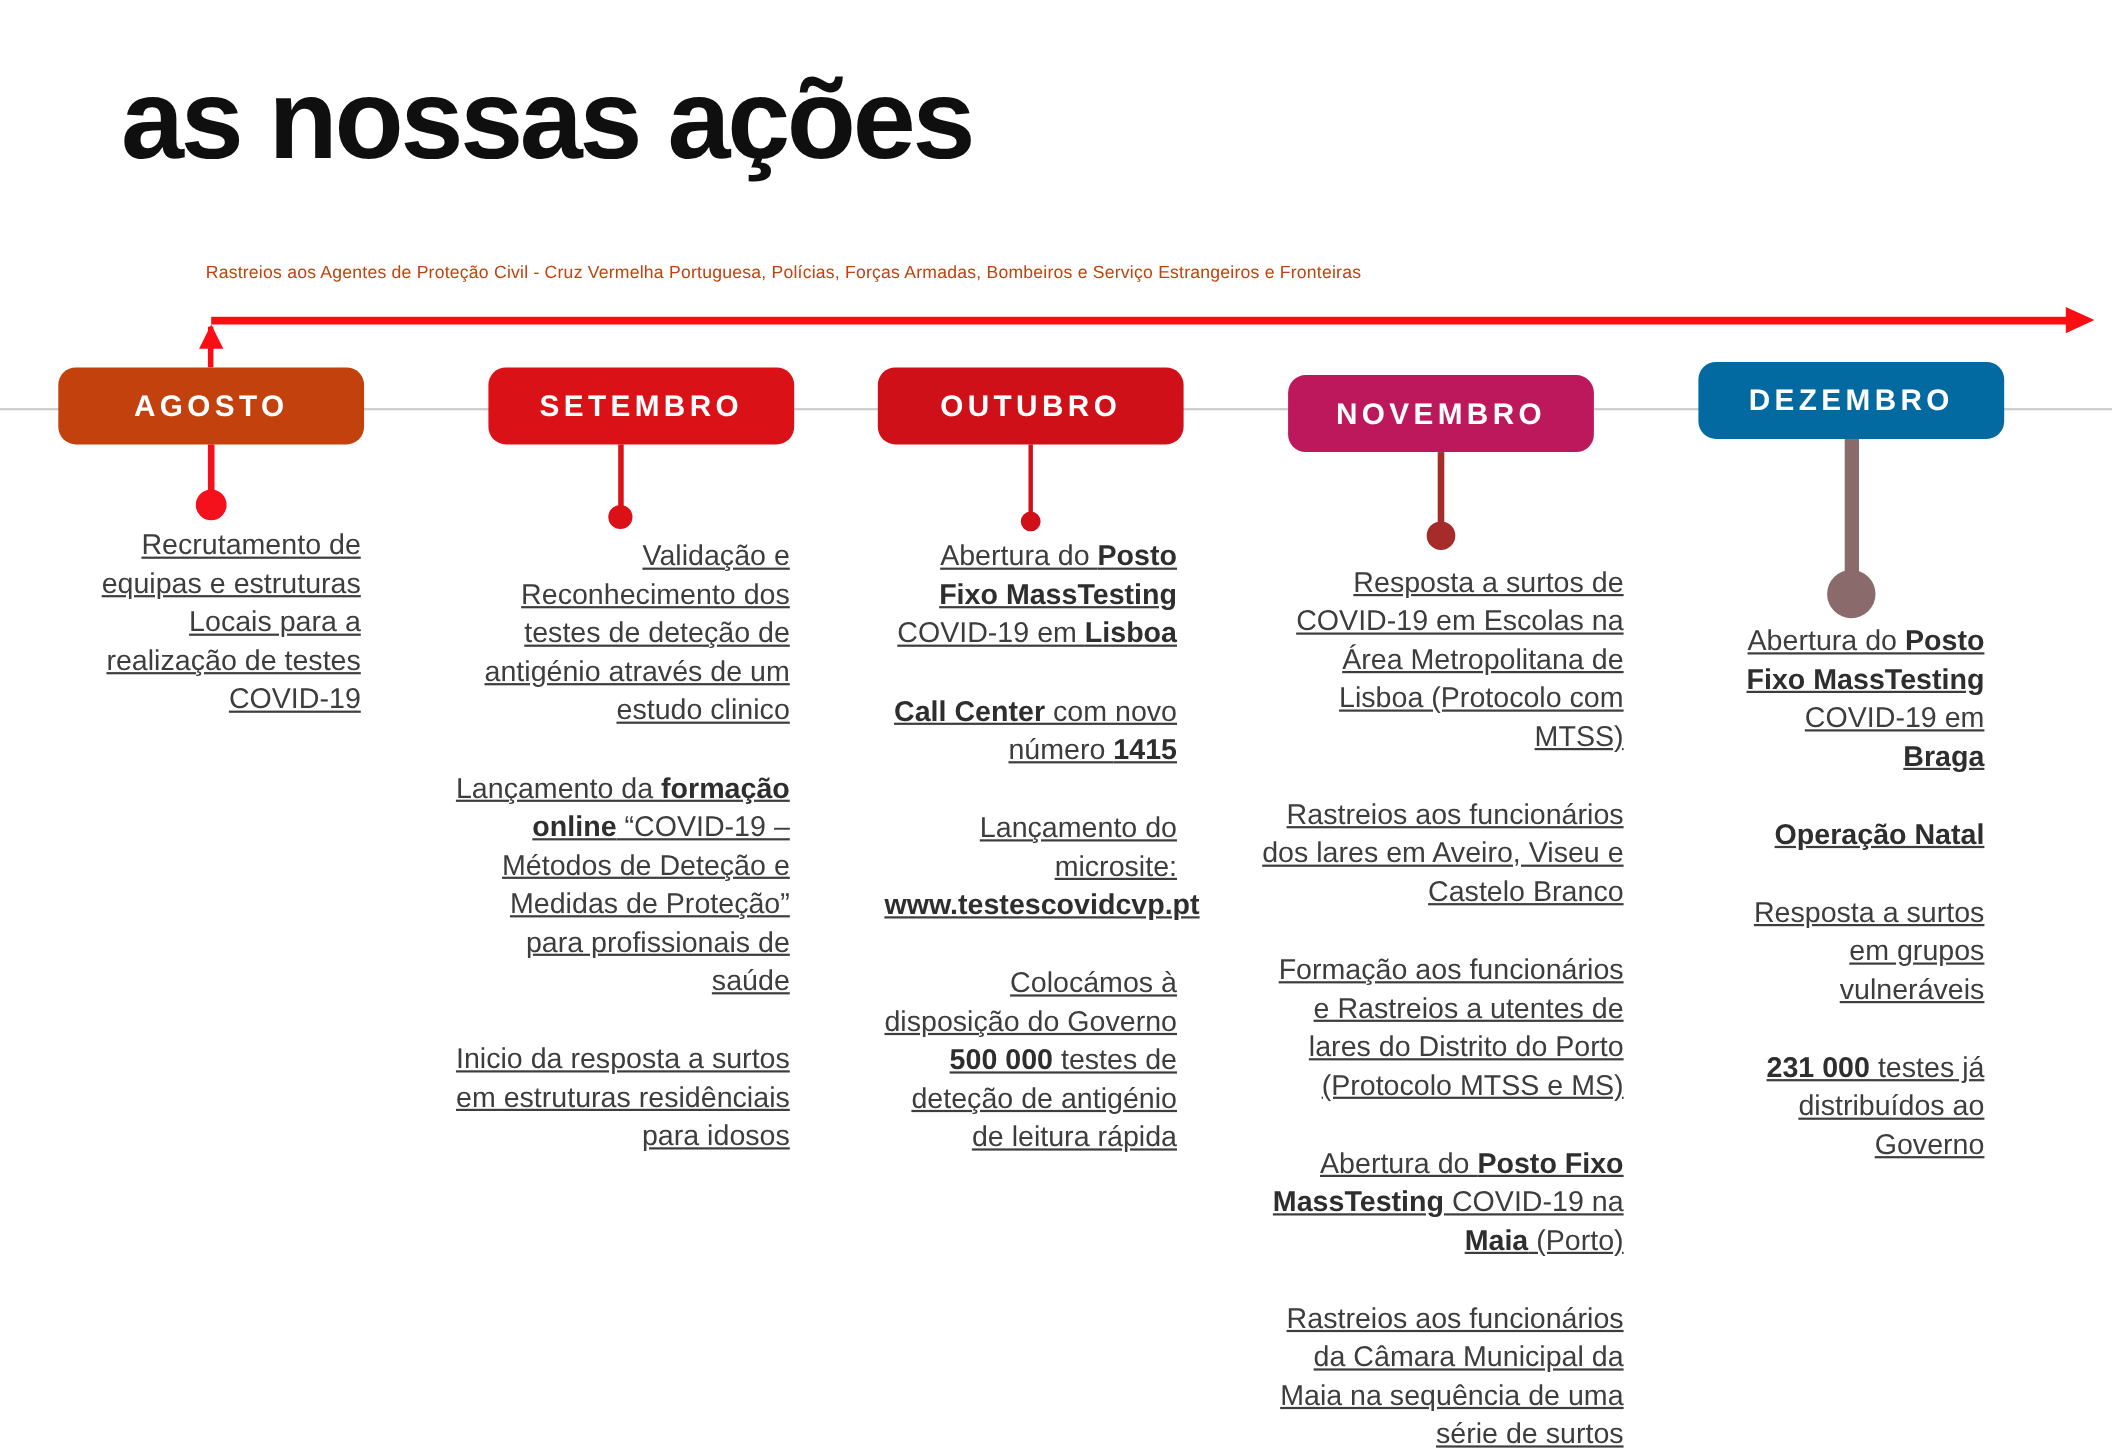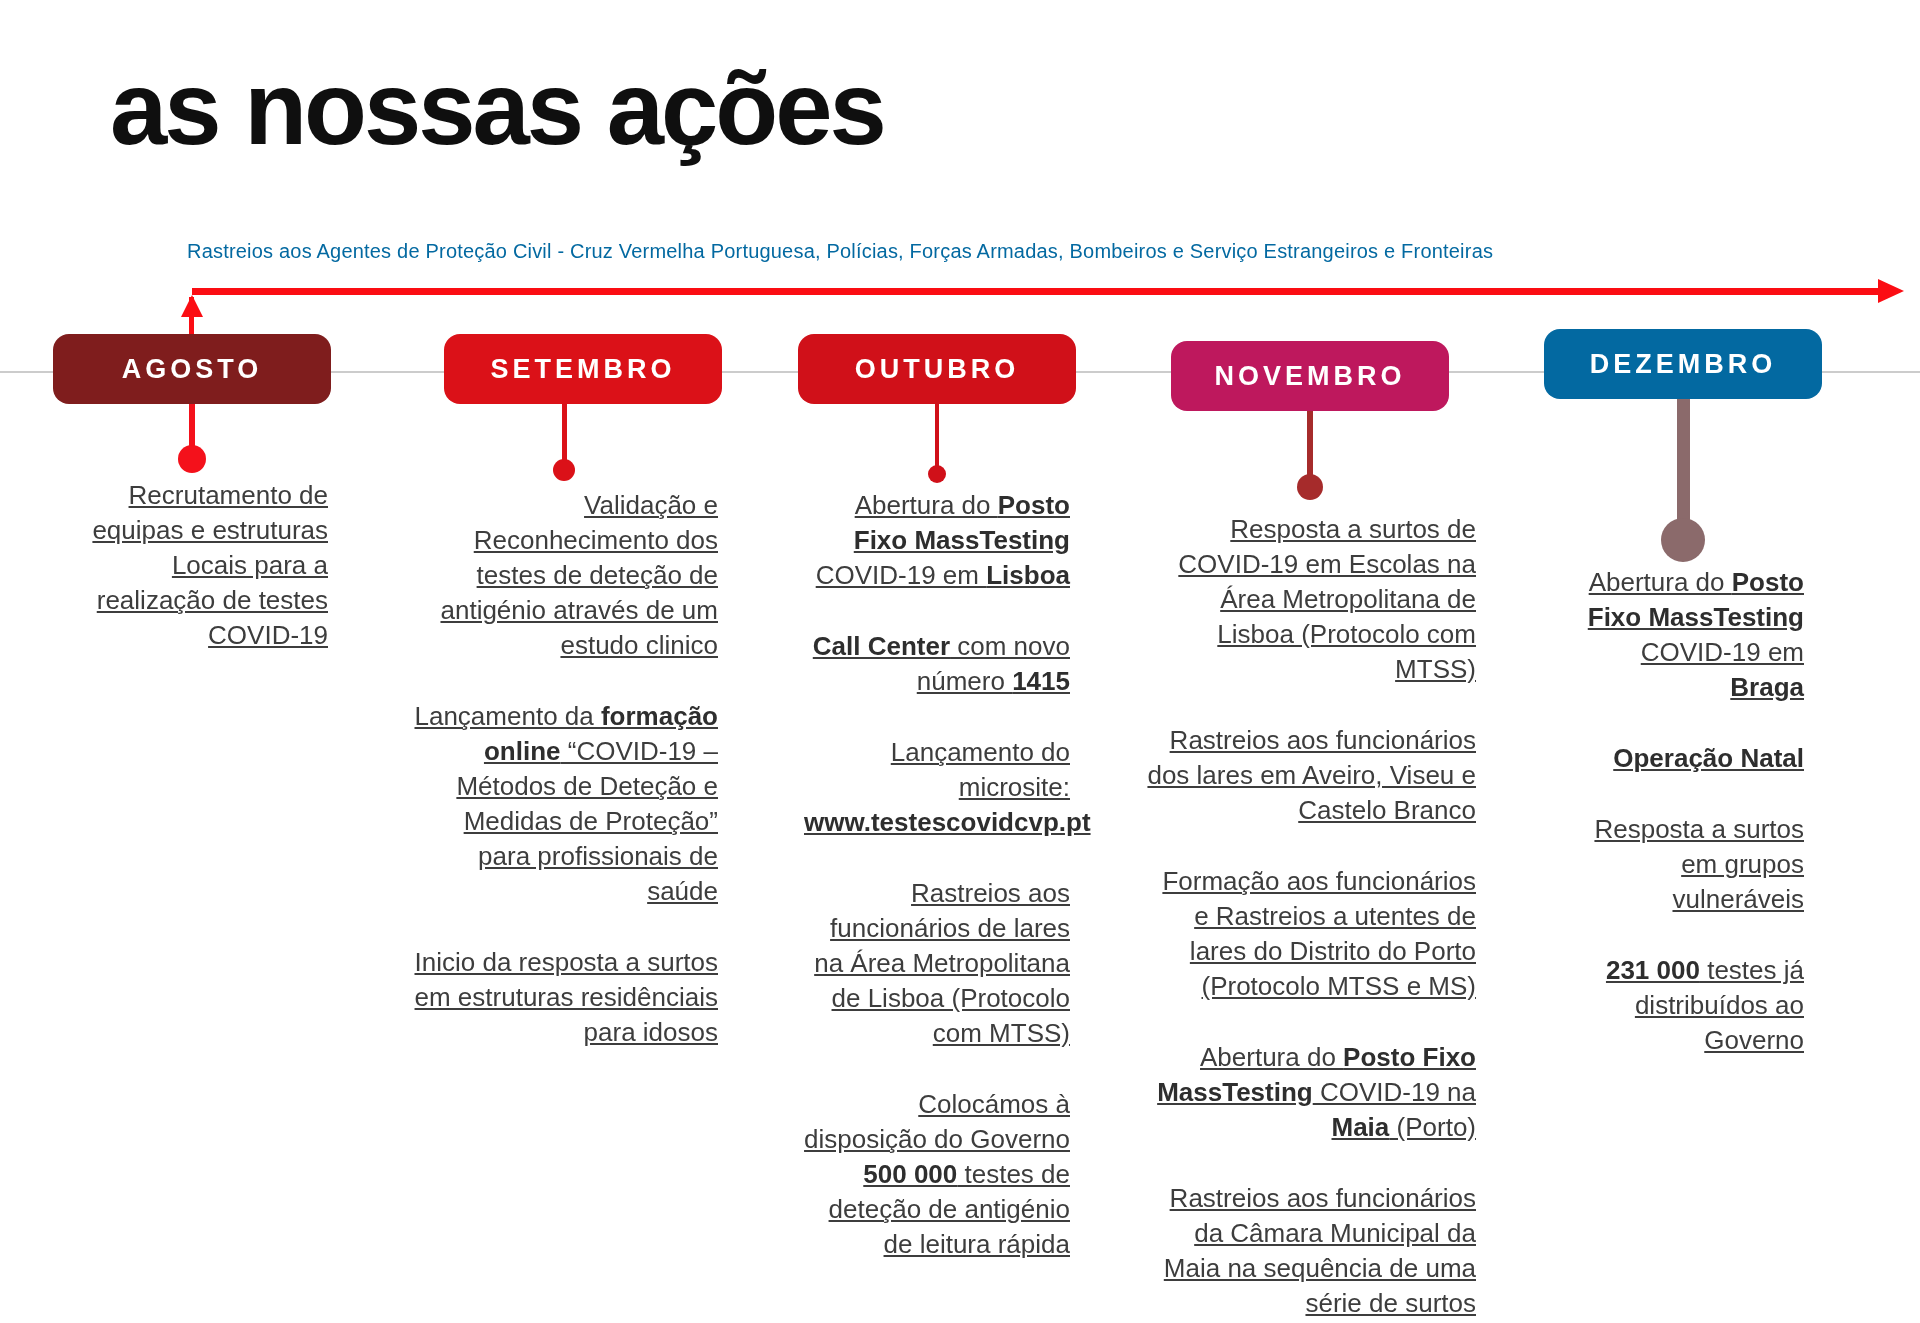--- a/index.html
+++ b/index.html
@@ -7,21 +7,21 @@
     position:relative;width:1920px;height:1323px;background:#ffffff;
     font-family:"Liberation Sans",sans-serif;overflow:hidden;
   }
   .title{
     position:absolute;left:110px;top:52px;
     font-size:103px;font-weight:800;letter-spacing:-3px;color:#0f0f0f;
     line-height:1.1;white-space:nowrap;
   }
   .banner-text{
     position:absolute;left:187px;top:240px;
-    font-size:20px;color:#0369a1;letter-spacing:0.2px;white-space:nowrap;
+    font-size:16px;color:#c2410c;letter-spacing:0.2px;white-space:nowrap;
   }
   
   .arrow-line{position:absolute;left:192px;top:288px;width:1688px;height:7px;}
   .arrow-head-right{
     position:absolute;left:1878px;top:279px;width:0;height:0;
     border-top:12px solid transparent;border-bottom:12px solid transparent;
     border-left-width:26px;border-left-style:solid;
   }
   .arrow-up-stem{position:absolute;left:189px;top:297px;width:5px;height:37px;}
   .arrow-head-up{
@@ -55,21 +55,21 @@
   <div class="banner-text">Rastreios aos Agentes de Proteção Civil - Cruz Vermelha Portuguesa, Polícias, Forças Armadas, Bombeiros e Serviço Estrangeiros e Fronteiras</div>
 
   <div class="gray-line" style="background: rgb(204, 204, 204);"></div>
 
   <div class="arrow-line" style="background: rgb(251, 13, 19);"></div>
   <div class="arrow-head-right" style="border-left-color: rgb(251, 13, 19);"></div>
   <div class="arrow-up-stem" style="background: rgb(251, 13, 19);"></div>
   <div class="arrow-head-up" style="border-bottom-color: rgb(251, 13, 19);"></div>
 
   <div id="months-root">
-      <div class="month-badge" style="left: 53px; top: 334px; background: #7f1d1d;">
+      <div class="month-badge" style="left: 53px; top: 334px; background: #c2410c;">
         <div class="month-label">AGOSTO</div>
       </div>
       <div class="stem" style="left: 189px; top: 404px; width: 6px; height: 44px; background: rgb(244, 17, 27);"></div>
       <div class="dot" style="left: 178px; top: 445px; width: 28px; height: 28px; background: rgb(244, 17, 27);"></div>
       <div class="col-text" style="left: 56px; top: 478px; width: 272px;">
         <p><span>Recrutamento de equipas e estruturas Locais para a realização de testes COVID-19</span></p>
       </div>
       <div class="month-badge" style="left: 444px; top: 334px; background: rgb(219, 17, 24);">
         <div class="month-label">SETEMBRO</div>
       </div>
@@ -82,21 +82,20 @@
       </div>
       <div class="month-badge" style="left: 798px; top: 334px; background: rgb(208, 16, 25);">
         <div class="month-label">OUTUBRO</div>
       </div>
       <div class="stem" style="left: 935px; top: 404px; width: 4px; height: 63px; background: rgb(208, 16, 25);"></div>
       <div class="dot" style="left: 928px; top: 465px; width: 18px; height: 18px; background: rgb(208, 16, 25);"></div>
       <div class="col-text" style="left: 804px; top: 488px; width: 266px;">
         <p><span>Abertura do </span><span class="b">Posto Fixo MassTesting</span><span> COVID-19 em </span><span class="b">Lisboa</span></p>
         <p><span class="b">Call Center</span><span> com novo número </span><span class="b">1415</span></p>
         <p><span>Lançamento do microsite: </span><span class="b">www.testescovidcvp.pt</span></p>
-        <p><span>Rastreios aos funcionários de lares na Área Metropolitana de Lisboa (Protocolo com MTSS)</span></p>
         <p><span>Colocámos à disposição  do Governo </span><span class="b">500 000</span><span> testes de deteção de antigénio de leitura rápida</span></p>
       </div>
       <div class="month-badge" style="left: 1171px; top: 341px; background: #be185d;">
         <div class="month-label">NOVEMBRO</div>
       </div>
       <div class="stem" style="left: 1307px; top: 411px; width: 6px; height: 65px; background: rgb(166, 43, 43);"></div>
       <div class="dot" style="left: 1297px; top: 474px; width: 26px; height: 26px; background: rgb(166, 43, 43);"></div>
       <div class="col-text" style="left: 1144px; top: 512px; width: 332px;">
         <p><span>Resposta a surtos de COVID-19 em Escolas na Área Metropolitana de Lisboa (Protocolo com MTSS)</span></p>
         <p><span>Rastreios aos funcionários dos lares  em Aveiro, Viseu e Castelo Branco</span></p>

